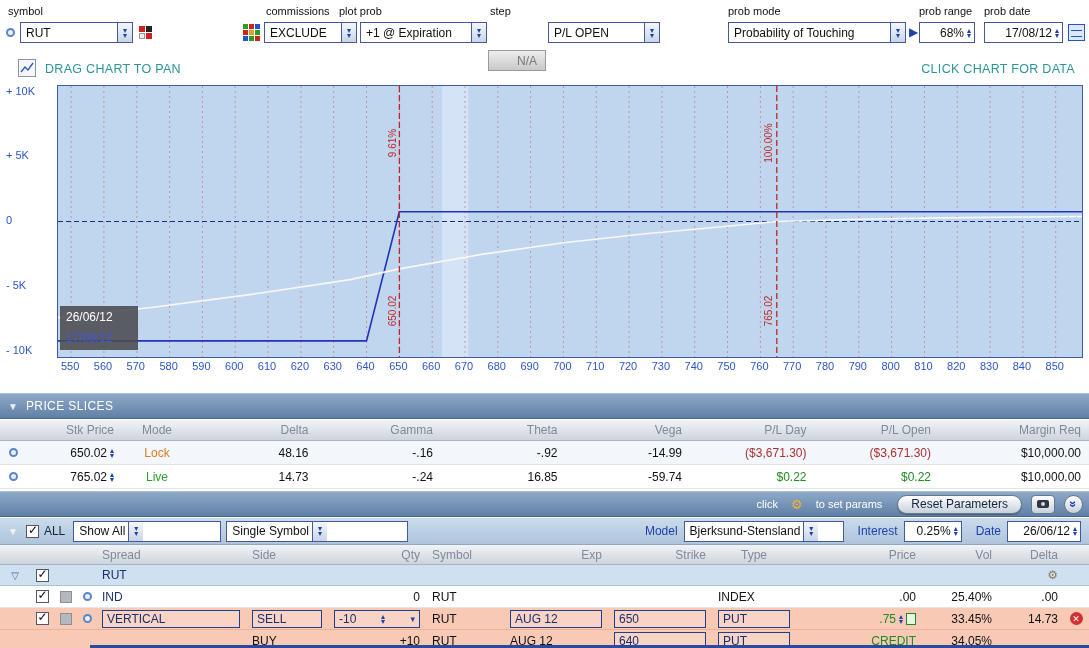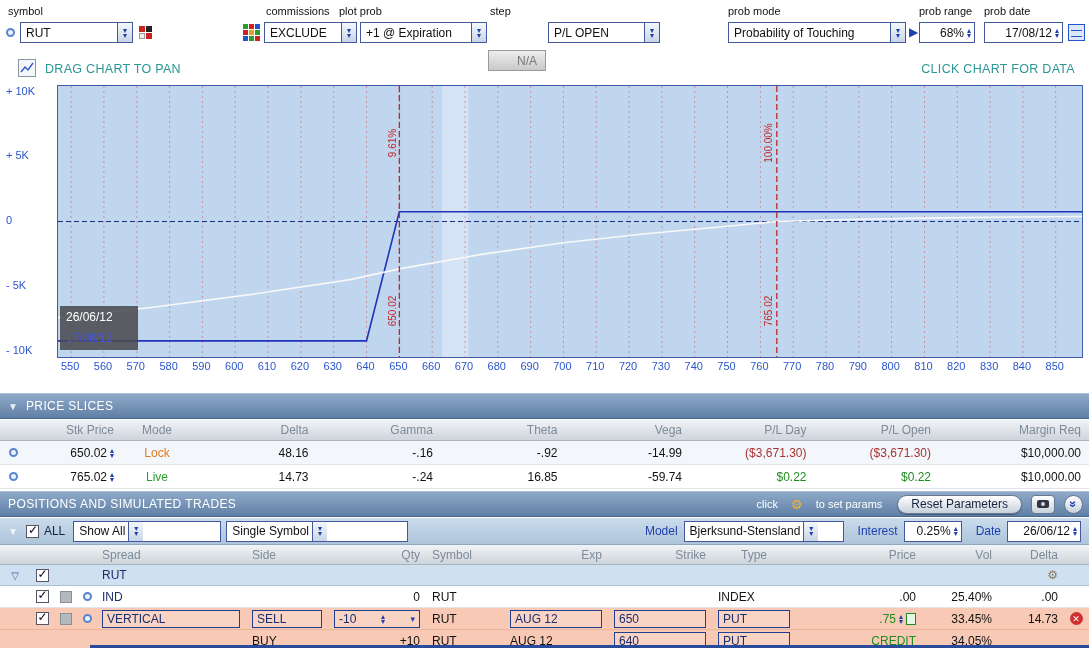--- a/index.html
+++ b/index.html
@@ -341,21 +341,20 @@
     <div class="cell r">14.73</div>
     <div class="cell r">-.24</div>
     <div class="cell r">16.85</div>
     <div class="cell r">-59.74</div>
     <div class="cell r pos">$0.22</div>
     <div class="cell r pos">$0.22</div>
     <div class="cell r">$10,000.00</div>
   </div>
 
   <div class="sechdr" style="top:491px">
-    <span class="title">POSITIONS AND SIMULATED TRADES</span>
     <div class="btnrow" style="gap:9px">
       <span style="font-size:11px">click</span>
       <span class="gear">⚙</span>
       <span style="font-size:11px;margin-right:6px">to set params</span>
       <button class="pill">Reset Parameters</button>
       <span class="camera-btn">
           <span class="cam"></span>
         </span>
       <span class="roundbtn">
           <span>»</span>

